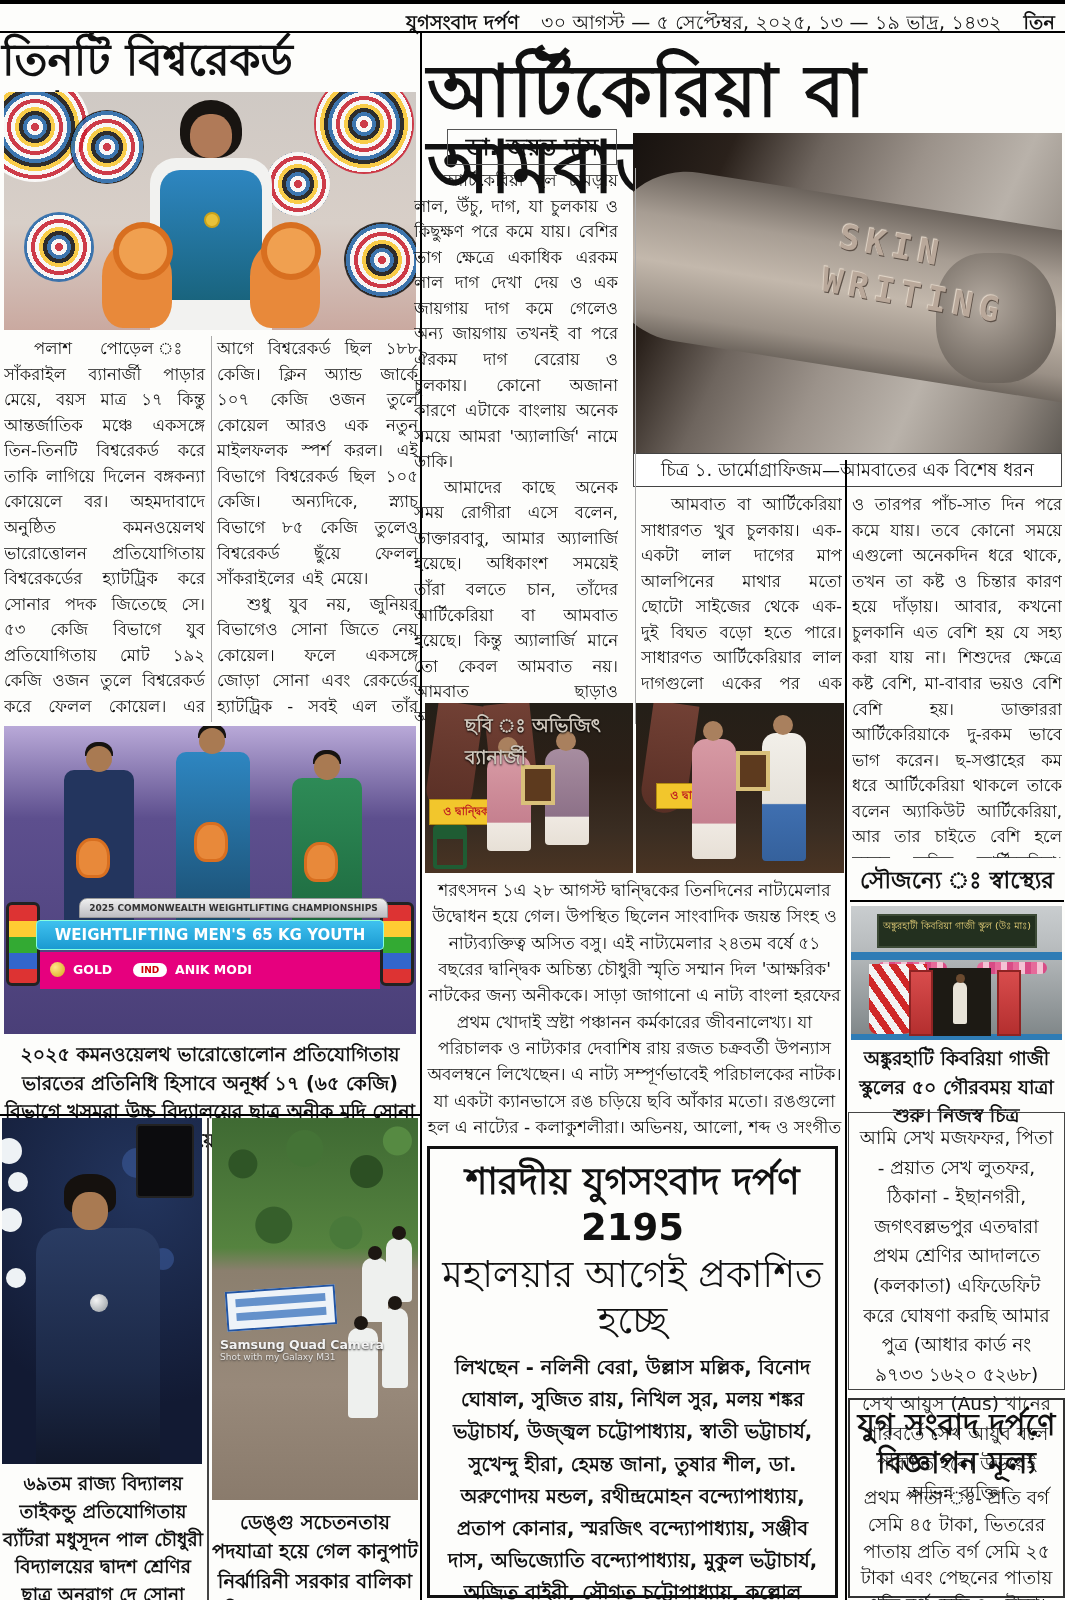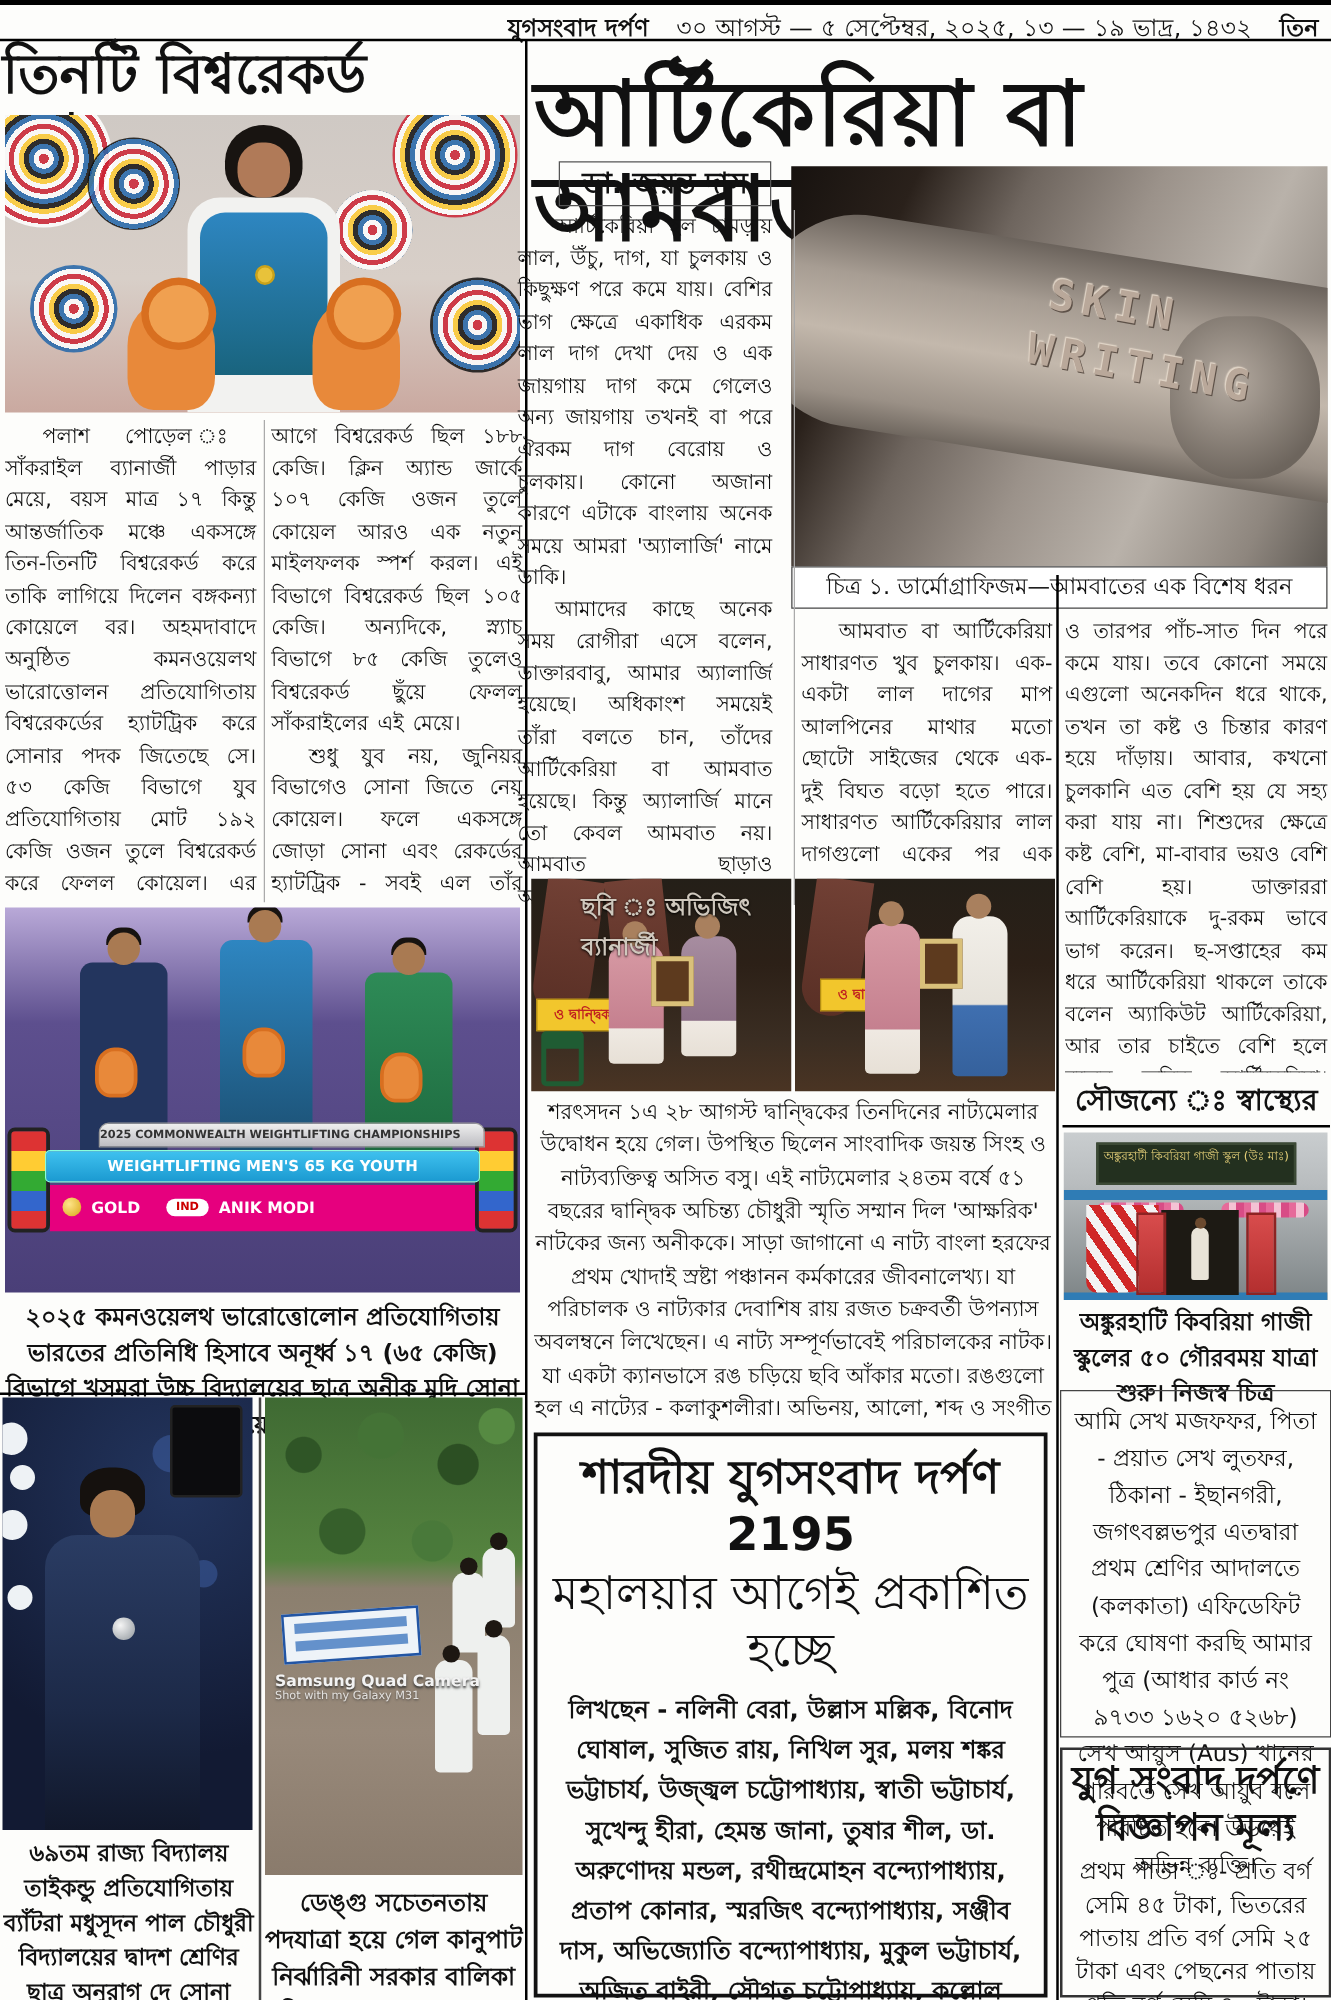--- a/index.html
+++ b/index.html
@@ -44,22 +44,22 @@
   .lion { position:absolute; width:70px; height:86px; background:#e8893a; border-radius:40% 40% 30% 30%; }
   .lion:before { content:""; position:absolute; left:11px; top:-20px; width:48px; height:46px; background:#f0a050; border-radius:50%; border:6px solid #d86f20; }
 
   
   #photo-podium { left:4px; top:726px; width:412px; height:308px; background:linear-gradient(180deg,#b9a9d8 0%,#5d4f8e 30%,#4a3f78 100%); }
   .ath { position:absolute; border-radius:10px 10px 0 0; }
   .ath-head { position:absolute; width:26px; height:26px; background:#a97a52; border-radius:50%; }
   .ath-hair { position:absolute; width:28px; height:14px; background:#171310; border-radius:12px 12px 0 0; }
   .mini-lion { position:absolute; width:34px; height:40px; background:#e8893a; border-radius:45% 45% 35% 35%; border:3px solid #d86f20; }
   #scoreboard { position:absolute; left:28px; top:172px; width:356px; }
-  #sb-title { background:linear-gradient(180deg,#efefef,#bdbdc2); color:#333; font-size:9px; font-weight:bold; text-align:left; padding:4px 0; border-radius:8px 8px 0 0; border:1px solid #999;margin-left:47px; }
-  #sb-event { background:linear-gradient(180deg,#3fc1ef,#1b9ad1); color:#fff; font-size:12px; font-weight:bold; text-align:center; padding:5px 0; border:1px solid #8fd; border-radius:4px; margin:2px 4px; }
+  #sb-title { background:linear-gradient(180deg,#efefef,#bdbdc2); color:#333; font-size:9px; font-weight:bold; text-align:center; padding:4px 0; border-radius:8px 8px 0 0; border:1px solid #999;margin-left:47px; }
+  #sb-event { background:linear-gradient(180deg,#3fc1ef,#1b9ad1); color:#fff; font-size:15px; font-weight:bold; text-align:center; padding:5px 0; border:1px solid #8fd; border-radius:4px; margin:2px 4px; }
   #sb-rows { background:#e6007e; padding:6px 10px 8px; margin:0 8px; }
   .sb-row { display:flex; align-items:center; gap:8px; color:#fff; font-size:12.5px; font-weight:bold; padding:4px 0; }
   .medal-dot { width:15px; height:15px; border-radius:50%; display:inline-block; }
   .gold { background:radial-gradient(circle at 35% 35%,#ffe68a,#d9a416); }
   .silver { background:radial-gradient(circle at 35% 35%,#f3f3f3,#9aa0a6); }
   .flag { display:inline-block; min-width:34px; text-align:center; background:#fff; color:#c00; font-size:9px; font-weight:bold; border-radius:8px; padding:2px 4px; }
   .sb-medal-label { width:52px; }
   .barbell { position:absolute; width:34px; height:84px; border-radius:6px; background:repeating-linear-gradient(180deg,#d33 0 16px,#fc3 16px 32px,#3a3 32px 48px,#36c 48px 64px,#d33 64px 84px); border:3px solid #222; }
 
   #podium-caption { left:4px; top:1040px; width:412px; }

